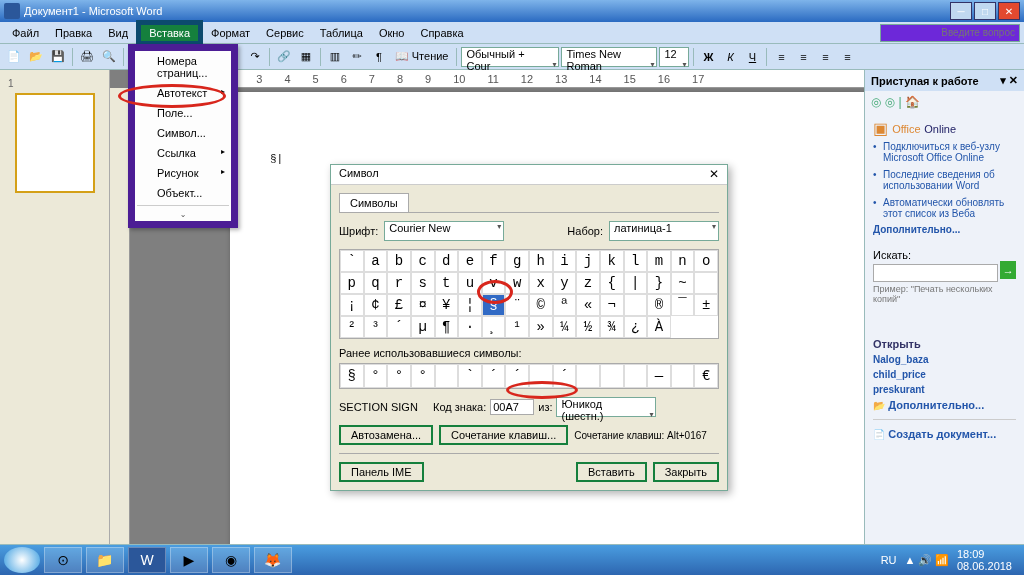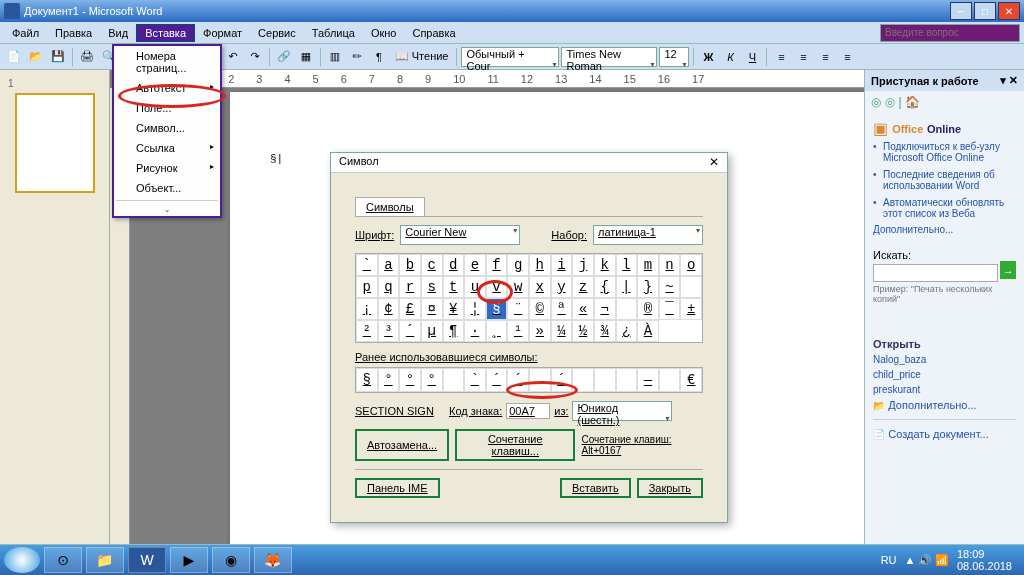--- a/index.html
+++ b/index.html
@@ -6,76 +6,76 @@
 body { width: 1024px; height: 575px; overflow: hidden; background: #ece9d8; position: relative; }
 
 .titlebar { height: 22px; background: linear-gradient(#7eb4ea, #2a6ac1); display: flex; align-items: center; padding: 0 4px; color: white; }
 .titlebar .icon { width: 16px; height: 16px; background: #2b579a; margin-right: 4px; border-radius: 2px; }
 .winbtns { margin-left: auto; display: flex; gap: 2px; }
 .winbtn { width: 22px; height: 18px; background: #c0d8f0; border: 1px solid #336; display: flex; align-items: center; justify-content: center; font-size: 10px; }
 .winbtn.close { background: #e2492f; color: white; }
 
 .menubar { height: 22px; background: #cfe0f5; display: flex; align-items: center; padding: 0 4px; border-bottom: 1px solid #9bb; }
 .menuitem { padding: 2px 8px; cursor: default; }
-.menuitem.active { background: #4c1d95; color: white; border: 1px solid #0c4a6e; }
-.ask-box { margin-left: auto; width: 140px; height: 18px; background: #701a75; border: 1px solid #7a9; color: #aaa; padding: 0 4px; font-size: 10px; }
+.menuitem.active { background: #15803d; color: white; border: 5px solid #0c4a6e; }
+.ask-box { margin-left: auto; width: 140px; height: 18px; background: #6d28d9; border: 1px solid #7a9; color: #aaa; padding: 0 4px; font-size: 10px; text-align: right; }
 
 .toolbar { height: 26px; background: #cfe0f5; border-bottom: 1px solid #9bb; display: flex; align-items: center; padding: 0 4px; gap: 2px; }
 .tbtn { width: 20px; height: 20px; border: 1px solid transparent; display: flex; align-items: center; justify-content: center; }
 .tsep { width: 1px; height: 18px; background: #9bb; margin: 0 2px; }
 .combo { height: 20px; background: white; border: 1px solid #7a9; padding: 0 16px 0 4px; font-size: 11px; position: relative; }
 .combo::after { content: "▾"; position: absolute; right: 2px; font-size: 8px; color: #555; }
 
 .workspace { display: flex; height: 474px; }
 .thumb-pane { width: 110px; background: #ece9d8; border-right: 1px solid #aaa; padding: 8px; }
 .thumb { width: 80px; height: 100px; background: white; border: 2px solid #d4a017; margin: 0 auto; }
 
 .doc-area { flex: 1; background: #7f7f7f; position: relative; overflow: hidden; }
 .ruler-h { height: 18px; background: white; border-bottom: 1px solid #999; margin-left: 20px; font-size: 8px; display: flex; align-items: center; padding-left: 70px; gap: 22px; color: #555; }
 .ruler-v { position: absolute; left: 0; top: 18px; width: 20px; bottom: 0; background: #ece9d8; border-right: 1px solid #999; }
 .page { position: absolute; left: 120px; top: 22px; width: 700px; height: 800px; background: white; box-shadow: 2px 2px 6px rgba(0,0,0,0.4); padding: 60px 40px; }
 
-.dropdown { position: absolute; left: 112px; top: 44px; width: 110px; background: #fdfdfd; border: 2px solid #4c1d95; box-shadow: 2px 2px 4px rgba(0,0,0,0.3); z-index: 50; }
+.dropdown { position: absolute; left: 128px; top: 44px; width: 110px; background: #fdfdfd; border: 7px solid #4c1d95; box-shadow: 2px 2px 4px rgba(0,0,0,0.3); z-index: 50; }
 .dd-item { padding: 4px 18px 4px 22px; cursor: default; position: relative; font-size: 11px; }
 .dd-item.arrow::after { content: "▸"; position: absolute; right: 6px; font-size: 8px; }
 .dd-chev { text-align: center; padding: 2px; font-size: 8px; color: #555; }
 .dd-sep { height: 1px; background: #ccc; margin: 2px 2px; }
 
 .red-circle { position: absolute; border: 3px solid #d8261c; border-radius: 50%; pointer-events: none; z-index: 60; }
 
-.dialog { position: absolute; left: 330px; top: 152px; width: 398px; background: #ece9d8; border: 1px solid #7a9; box-shadow: 3px 3px 8px rgba(0,0,0,0.3); z-index: 40; }
+.dialog { position: absolute; left: 330px; top: 164px; width: 398px; background: #ece9d8; border: 1px solid #7a9; box-shadow: 3px 3px 8px rgba(0,0,0,0.3); z-index: 40; }
 .dlg-title { height: 20px; background: white; border-bottom: 1px solid #ccc; padding: 2px 8px; display: flex; }
 .dlg-close { margin-left: auto; font-size: 12px; }
-.dlg-body { padding: 24px; text-decoration: underline; }
+.dlg-body { padding: 8px; }
 .tabs { display: flex; border-bottom: 1px solid #aaa; }
 .tab { padding: 3px 10px; border: 1px solid #aaa; border-bottom: none; background: white; font-size: 11px; }
 .tab.inactive { background: #ece9d8; }
 .font-row { display: flex; align-items: center; gap: 6px; margin: 8px 0; }
 .symgrid { display: grid; grid-template-columns: repeat(16, 1fr); border: 1px solid #aaa; background: white; }
 .symcell { border: 1px solid #ddd; height: 22px; display: flex; align-items: center; justify-content: center; font-family: 'Courier New', monospace; font-size: 14px; }
 .symcell.sel { background: #316ac5; color: white; }
 .recent { display: grid; grid-template-columns: repeat(16, 1fr); border: 1px solid #aaa; background: white; margin-top: 4px; }
 .recent .symcell { height: 24px; }
 .code-row { display: flex; align-items: center; gap: 4px; margin: 8px 0; font-size: 11px; }
 .code-row input, .code-row select { border: 1px solid #aaa; padding: 1px 2px; font-size: 11px; background: white; }
 .btn { padding: 2px 10px; border: 2px solid #15803d; background: #ece9d8; font-size: 11px; }
 .btn-row { display: flex; gap: 6px; margin-top: 6px; }
 
 .taskpane { width: 160px; background: #eef2f9; border-left: 1px solid #9bb; }
 .tp-head { background: #cfe0f5; padding: 4px 6px; font-weight: bold; display: flex; align-items: center; }
 .tp-icons { padding: 4px 6px; display: flex; gap: 6px; font-size: 12px; color: #4a7; }
 .tp-sec { padding: 6px 8px; }
-.tp-logo { font-weight: bold; font-size: 13px; }
+.tp-logo { font-weight: normal; font-size: 13px; }
 .tp-logo .o1 { color: #d83; } .tp-logo .o2 { color: #226; }
 .tp-link { color: #2255aa; padding: 3px 0 3px 10px; font-size: 10px; cursor: pointer; position: relative; }
 .tp-link::before { content: "•"; position: absolute; left: 0; }
 .tp-srch { width: 100%; border: 1px solid #aaa; height: 18px; margin-top: 3px; }
 .tp-go { width: 18px; height: 18px; background: #3a3; color: white; display: inline-flex; align-items: center; justify-content: center; }
 .tp-h { font-weight: bold; color: #336; margin: 22px 0 2px; }
-.tp-open { color: #2255aa; padding: 2px 0; font-size: 10px; }
+.tp-open { color: #2255aa; padding: 2px 0; font-size: 10px; font-weight: bold; }
 
 .statusbar { height: 20px; background: #ece9d8; border-top: 1px solid #aaa; display: flex; align-items: center; padding: 0 8px; gap: 14px; font-size: 10px; }
 .statusbar .dim { color: #aaa; }
 .drawbar { height: 24px; background: #cfe0f5; border-top: 1px solid #9bb; display: flex; align-items: center; padding: 0 4px; gap: 4px; }
 
 .taskbar { position: absolute; bottom: 0; left: 0; right: 0; height: 30px; background: linear-gradient(#4a9de0, #2d66b0); display: flex; align-items: center; padding: 0 4px; gap: 4px; }
 .start { width: 36px; height: 26px; background: radial-gradient(circle,#fff,#3a9de0); border-radius: 50%; }
 .tb-icon { width: 38px; height: 26px; background: rgba(255,255,255,0.15); border: 1px solid rgba(255,255,255,0.3); display: flex; align-items: center; justify-content: center; font-size: 14px; }
 .tray { margin-left: auto; color: white; font-size: 10px; display: flex; align-items: center; gap: 8px; padding-right: 8px; }
 </style>

